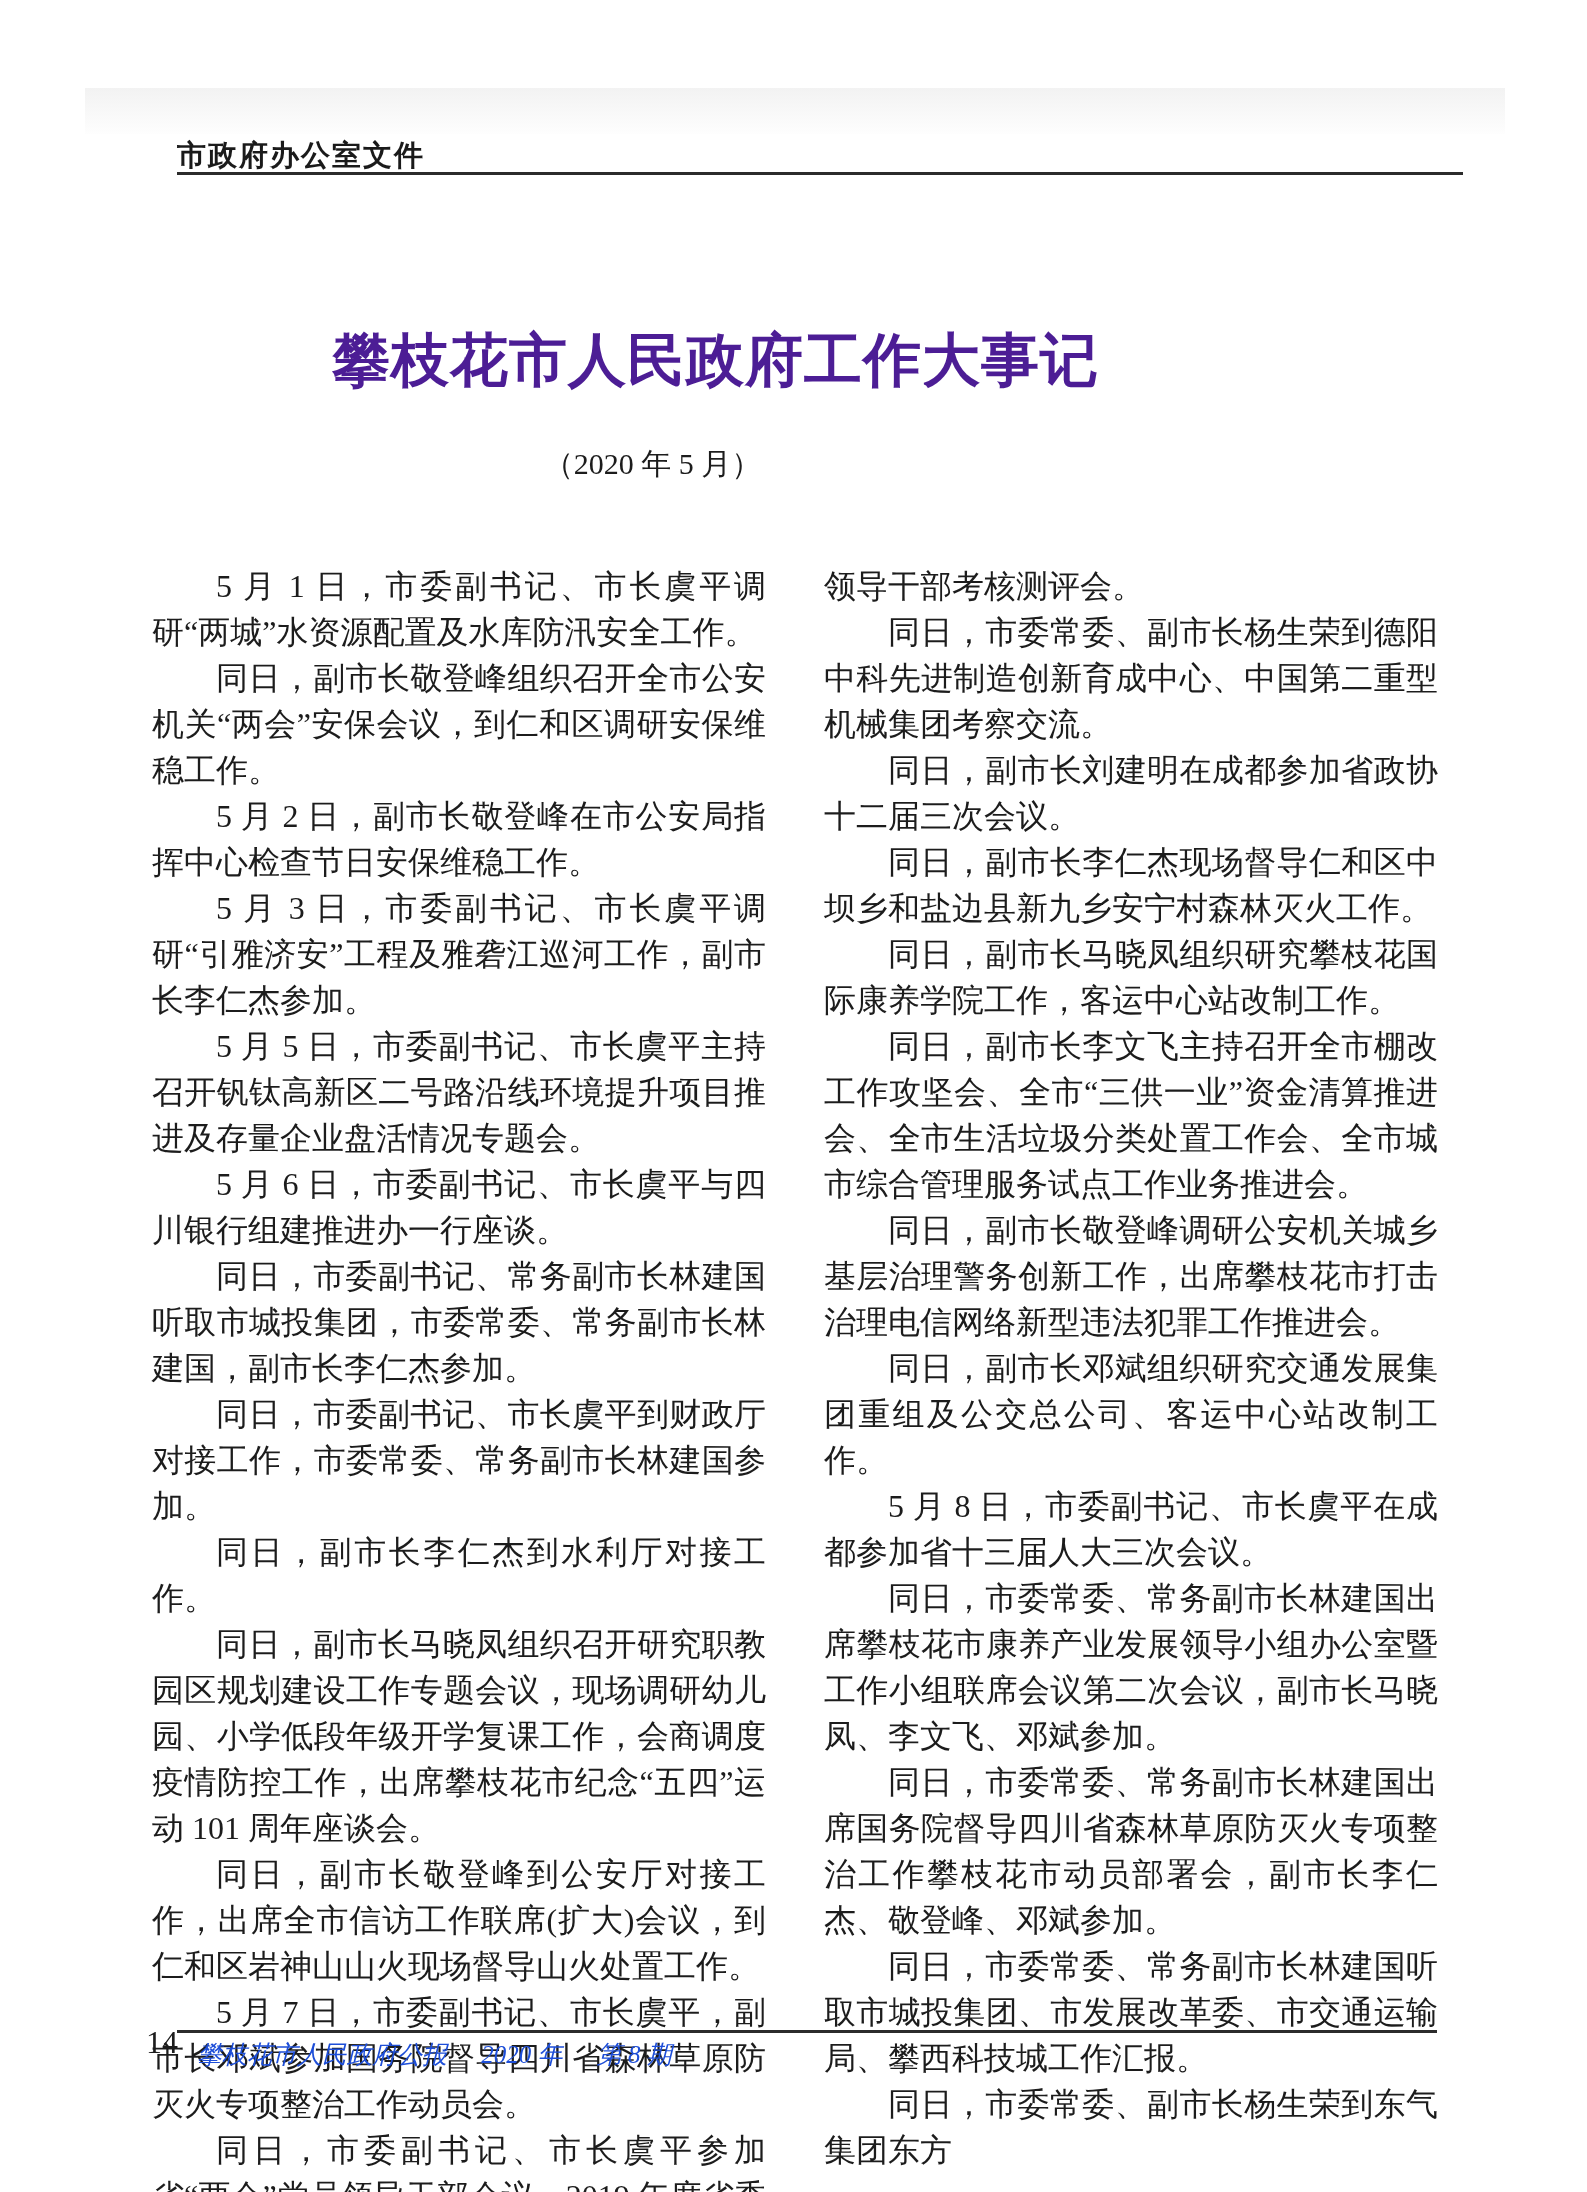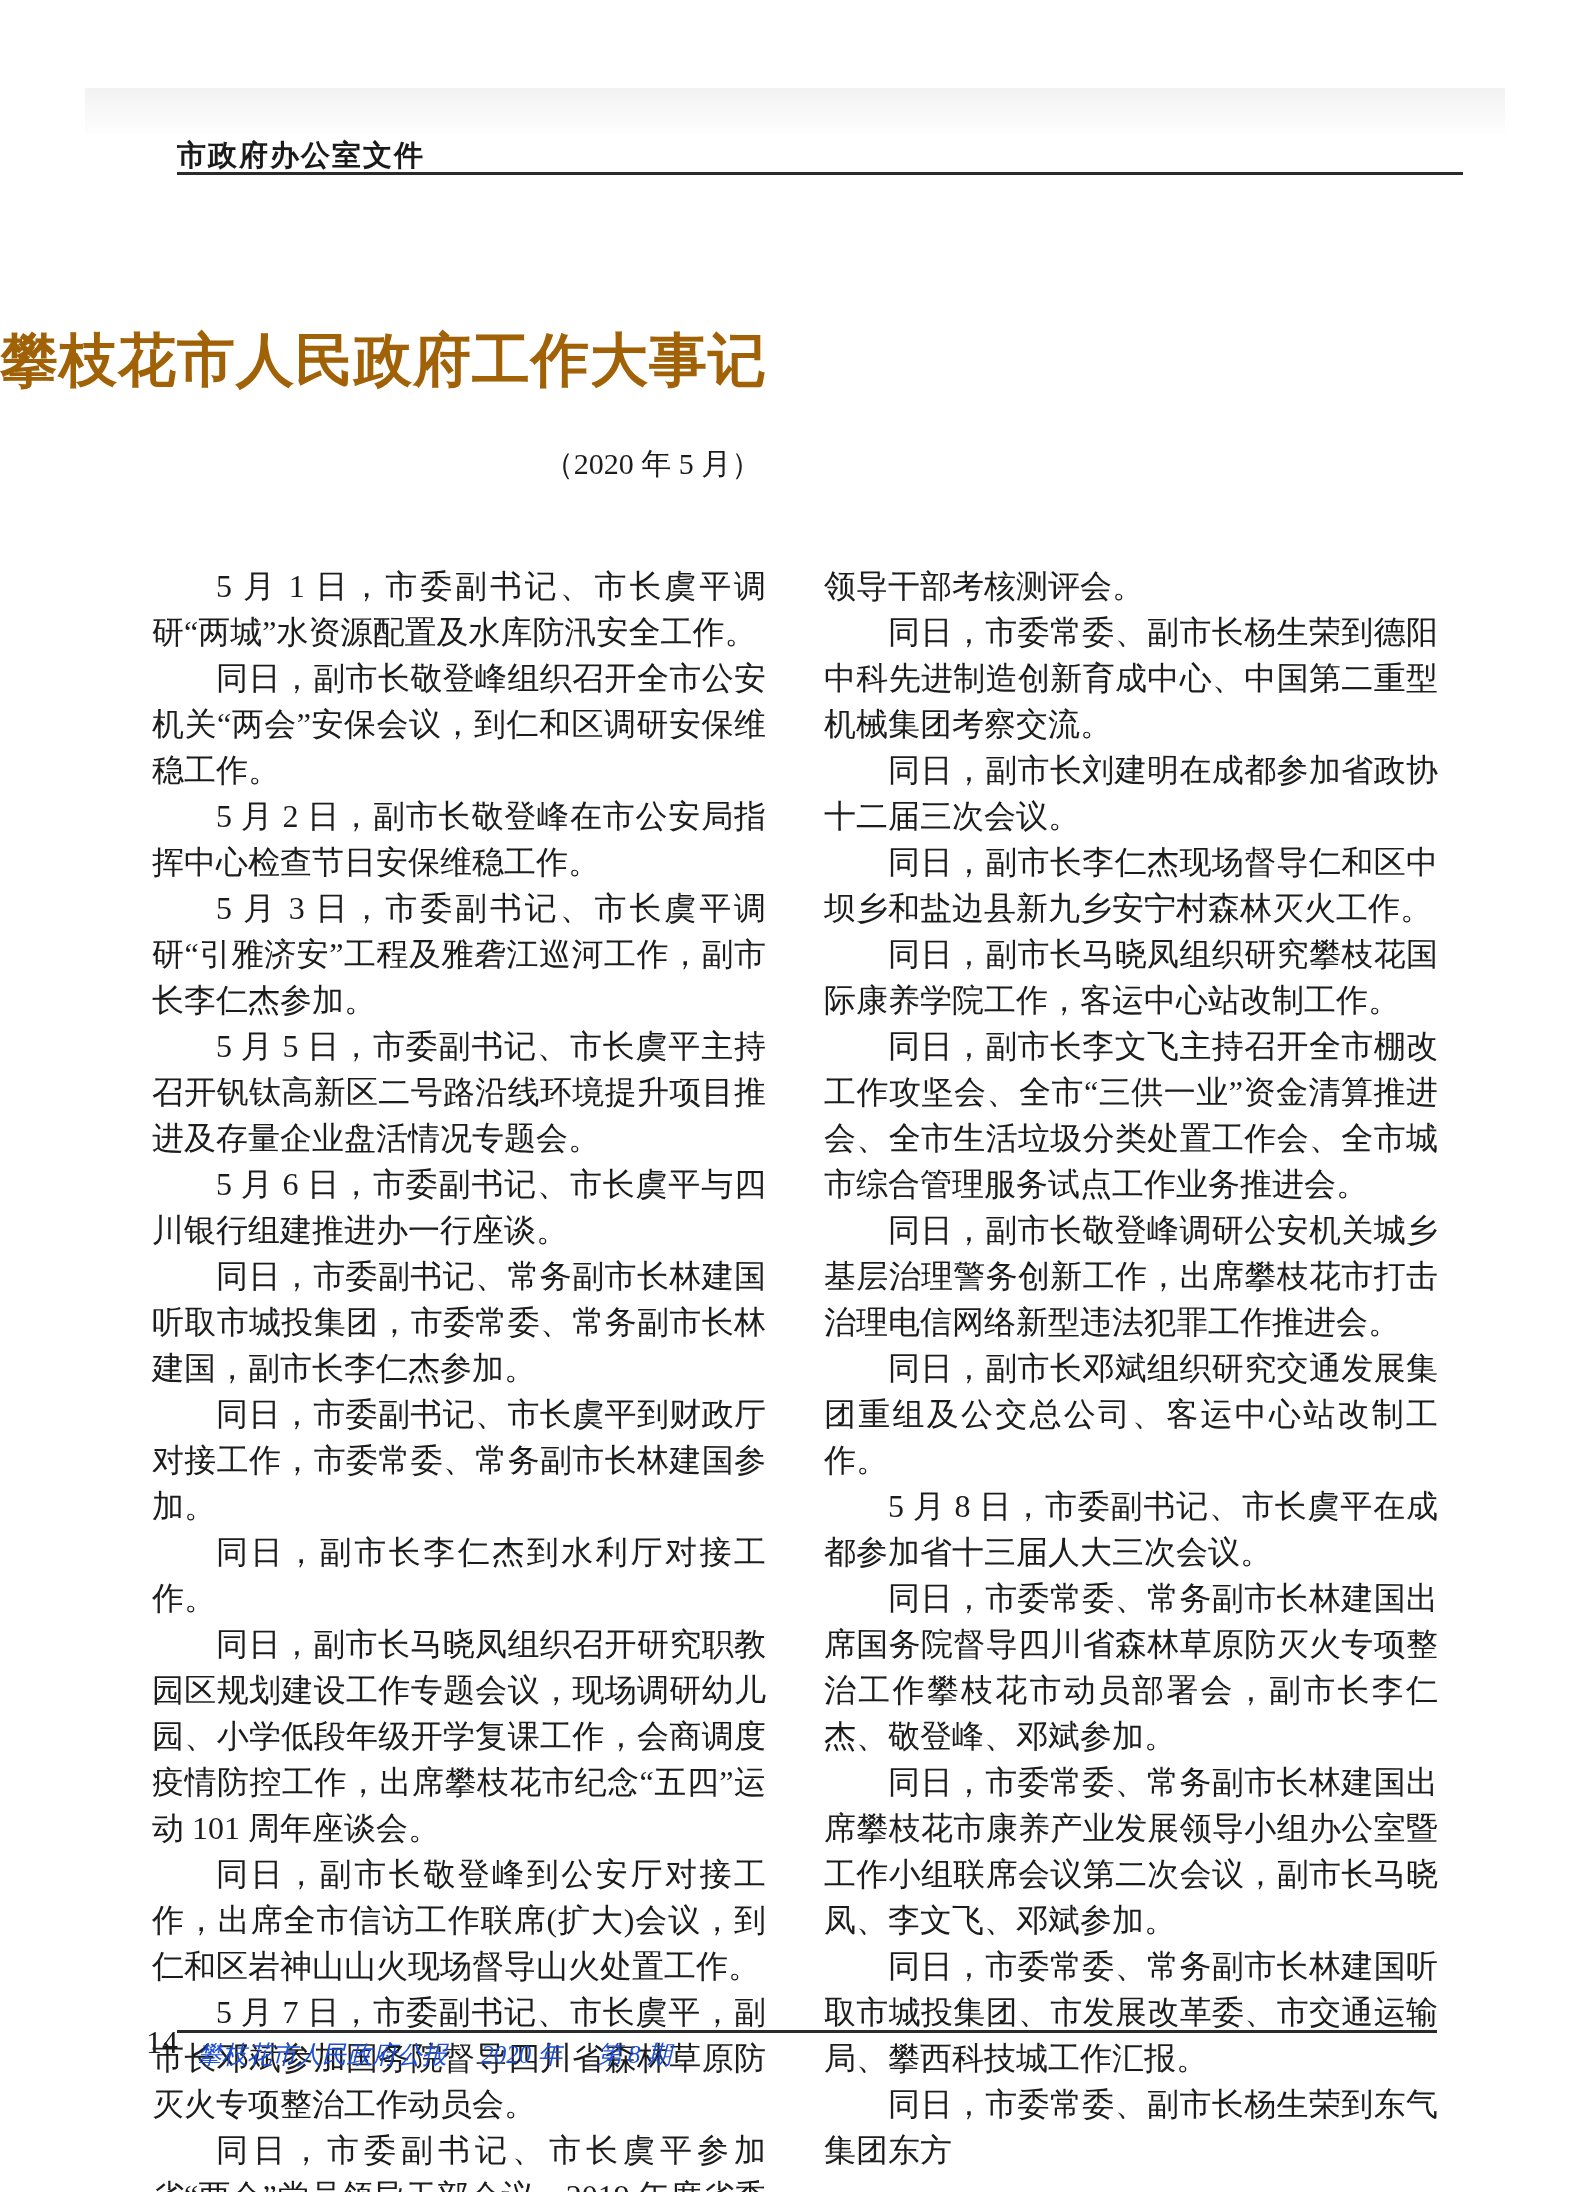--- a/index.html
+++ b/index.html
@@ -22,21 +22,22 @@
     font-family:"Liberation Sans","DejaVu Sans",sans-serif;
     font-weight:bold;font-size:29px;letter-spacing:2px;color:#1a1a1a;
     white-space:nowrap;
   }
   .header-rule{
     position:absolute;left:177px;top:172px;width:1286px;height:3px;
     background:#2b2b2b;
   }
   .doc-title{
     position:absolute;left:0;top:322px;width:1431px;
-    font-size:58px;font-weight:bold;letter-spacing:1px;color:#a16207;
+    text-align:center;
+    font-size:58px;font-weight:bold;letter-spacing:1px;color:#4c1d95;
     white-space:nowrap;
   }
   .doc-subtitle{
     position:absolute;left:0;top:444px;width:1305px;
     text-align:center;font-size:30px;color:#1c1c1c;
     white-space:nowrap;
   }
   .col{
     position:absolute;top:563px;width:614px;
   }
@@ -99,22 +100,22 @@
   <div class="col col-right">
       <p class="cont">领导干部考核测评会。</p>
       <p>同日，市委常委、副市长杨生荣到德阳中科先进制造创新育成中心、中国第二重型机械集团考察交流。</p>
       <p>同日，副市长刘建明在成都参加省政协十二届三次会议。</p>
       <p>同日，副市长李仁杰现场督导仁和区中坝乡和盐边县新九乡安宁村森林灭火工作。</p>
       <p>同日，副市长马晓凤组织研究攀枝花国际康养学院工作，客运中心站改制工作。</p>
       <p>同日，副市长李文飞主持召开全市棚改工作攻坚会、全市“三供一业”资金清算推进会、全市生活垃圾分类处置工作会、全市城市综合管理服务试点工作业务推进会。</p>
       <p>同日，副市长敬登峰调研公安机关城乡基层治理警务创新工作，出席攀枝花市打击治理电信网络新型违法犯罪工作推进会。</p>
       <p>同日，副市长邓斌组织研究交通发展集团重组及公交总公司、客运中心站改制工作。</p>
       <p>5 月 8 日，市委副书记、市长虞平在成都参加省十三届人大三次会议。</p>
+      <p>同日，市委常委、常务副市长林建国出席攀枝花市康养产业发展领导小组办公室暨工作小组联席会议第二次会议，副市长马晓凤、李文飞、邓斌参加。</p>
       <p>同日，市委常委、常务副市长林建国出席国务院督导四川省森林草原防灭火专项整治工作攀枝花市动员部署会，副市长李仁杰、敬登峰、邓斌参加。</p>
-      <p>同日，市委常委、常务副市长林建国出席攀枝花市康养产业发展领导小组办公室暨工作小组联席会议第二次会议，副市长马晓凤、李文飞、邓斌参加。</p>
       <p>同日，市委常委、常务副市长林建国听取市城投集团、市发展改革委、市交通运输局、攀西科技城工作汇报。</p>
       <p>同日，市委常委、副市长杨生荣到东气集团东方</p>
     </div>
 
   <div class="footer-rule"></div>
 
   <div class="page-number">14</div>
 
   <div class="footer-text">
     <span class="seg">攀枝花市人民政府公报</span>

